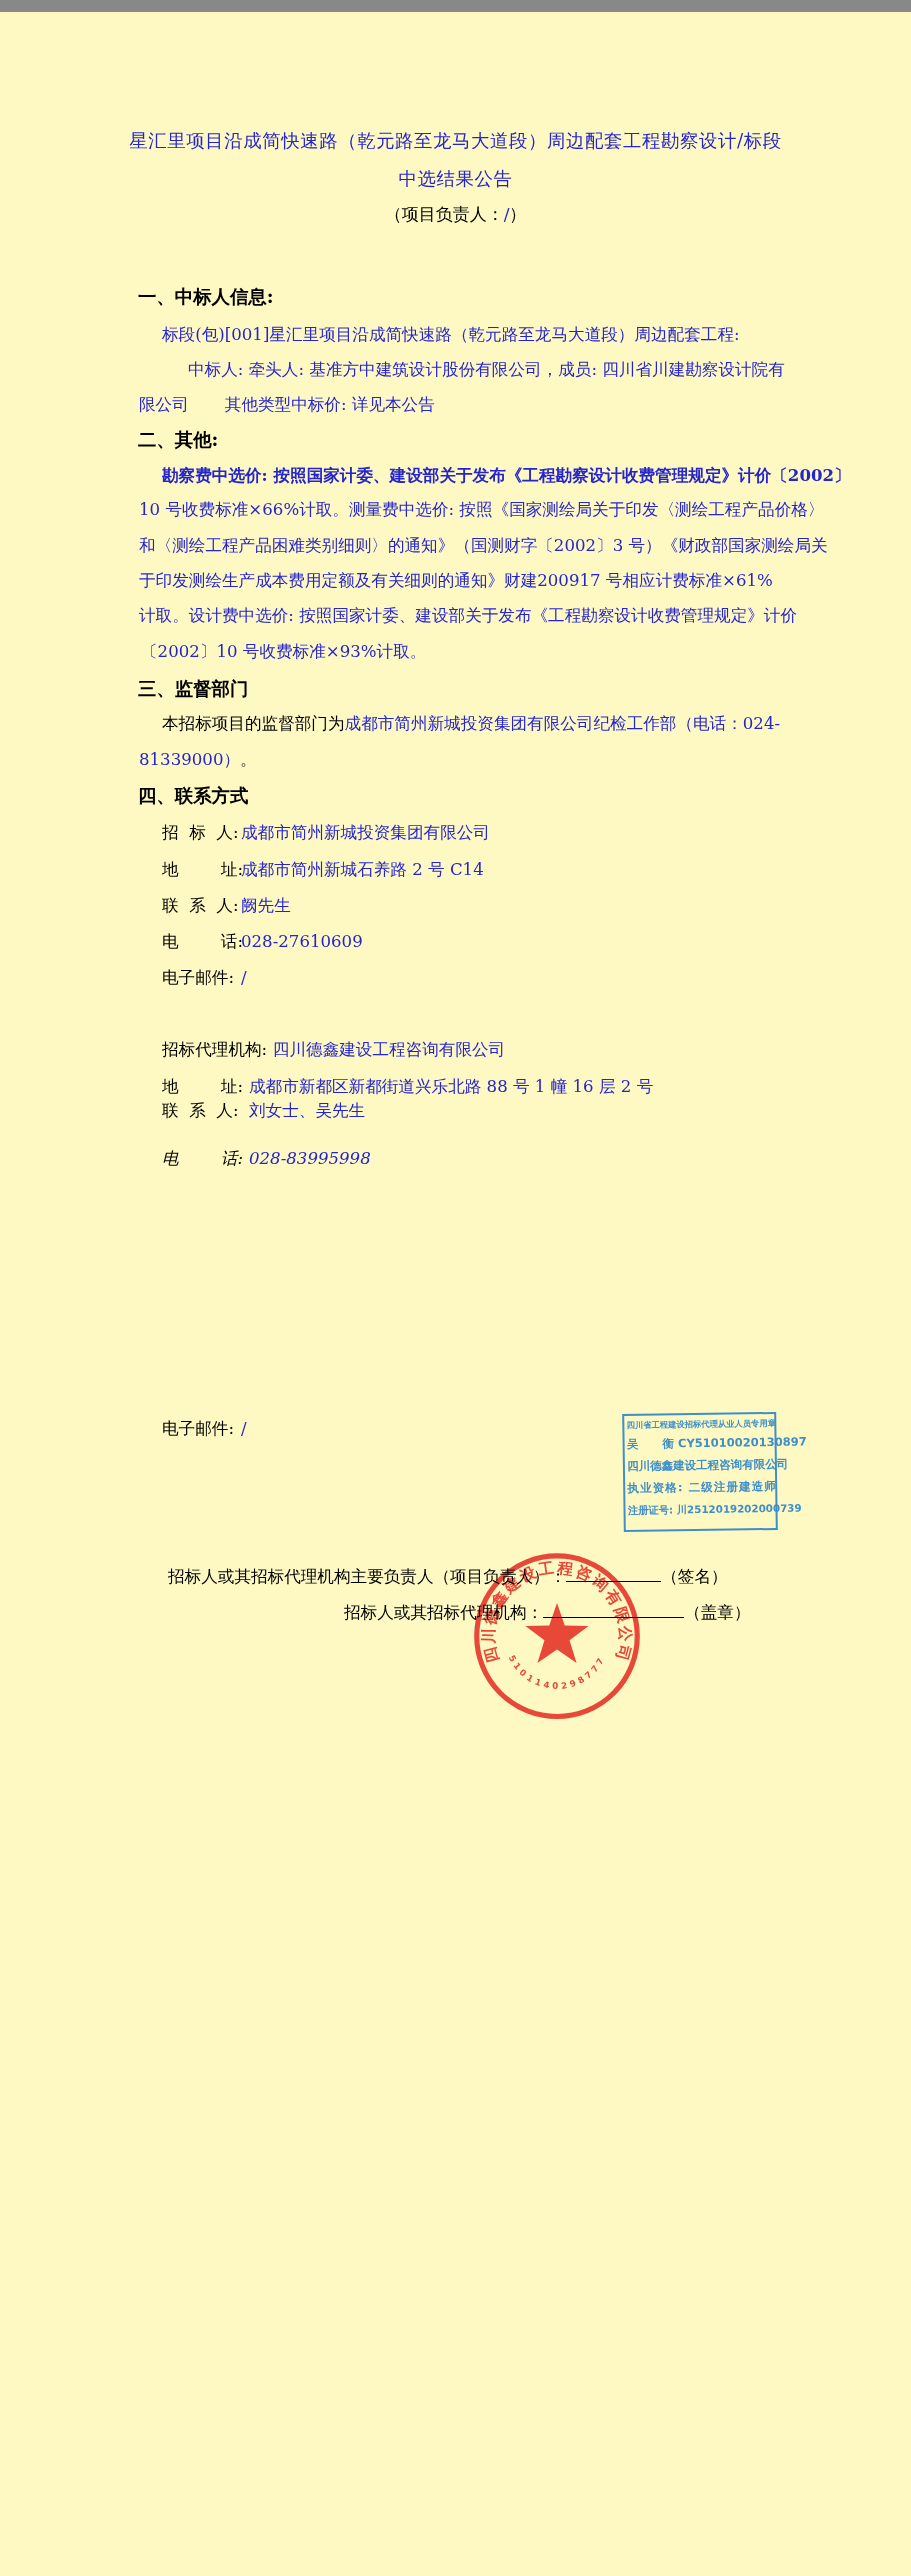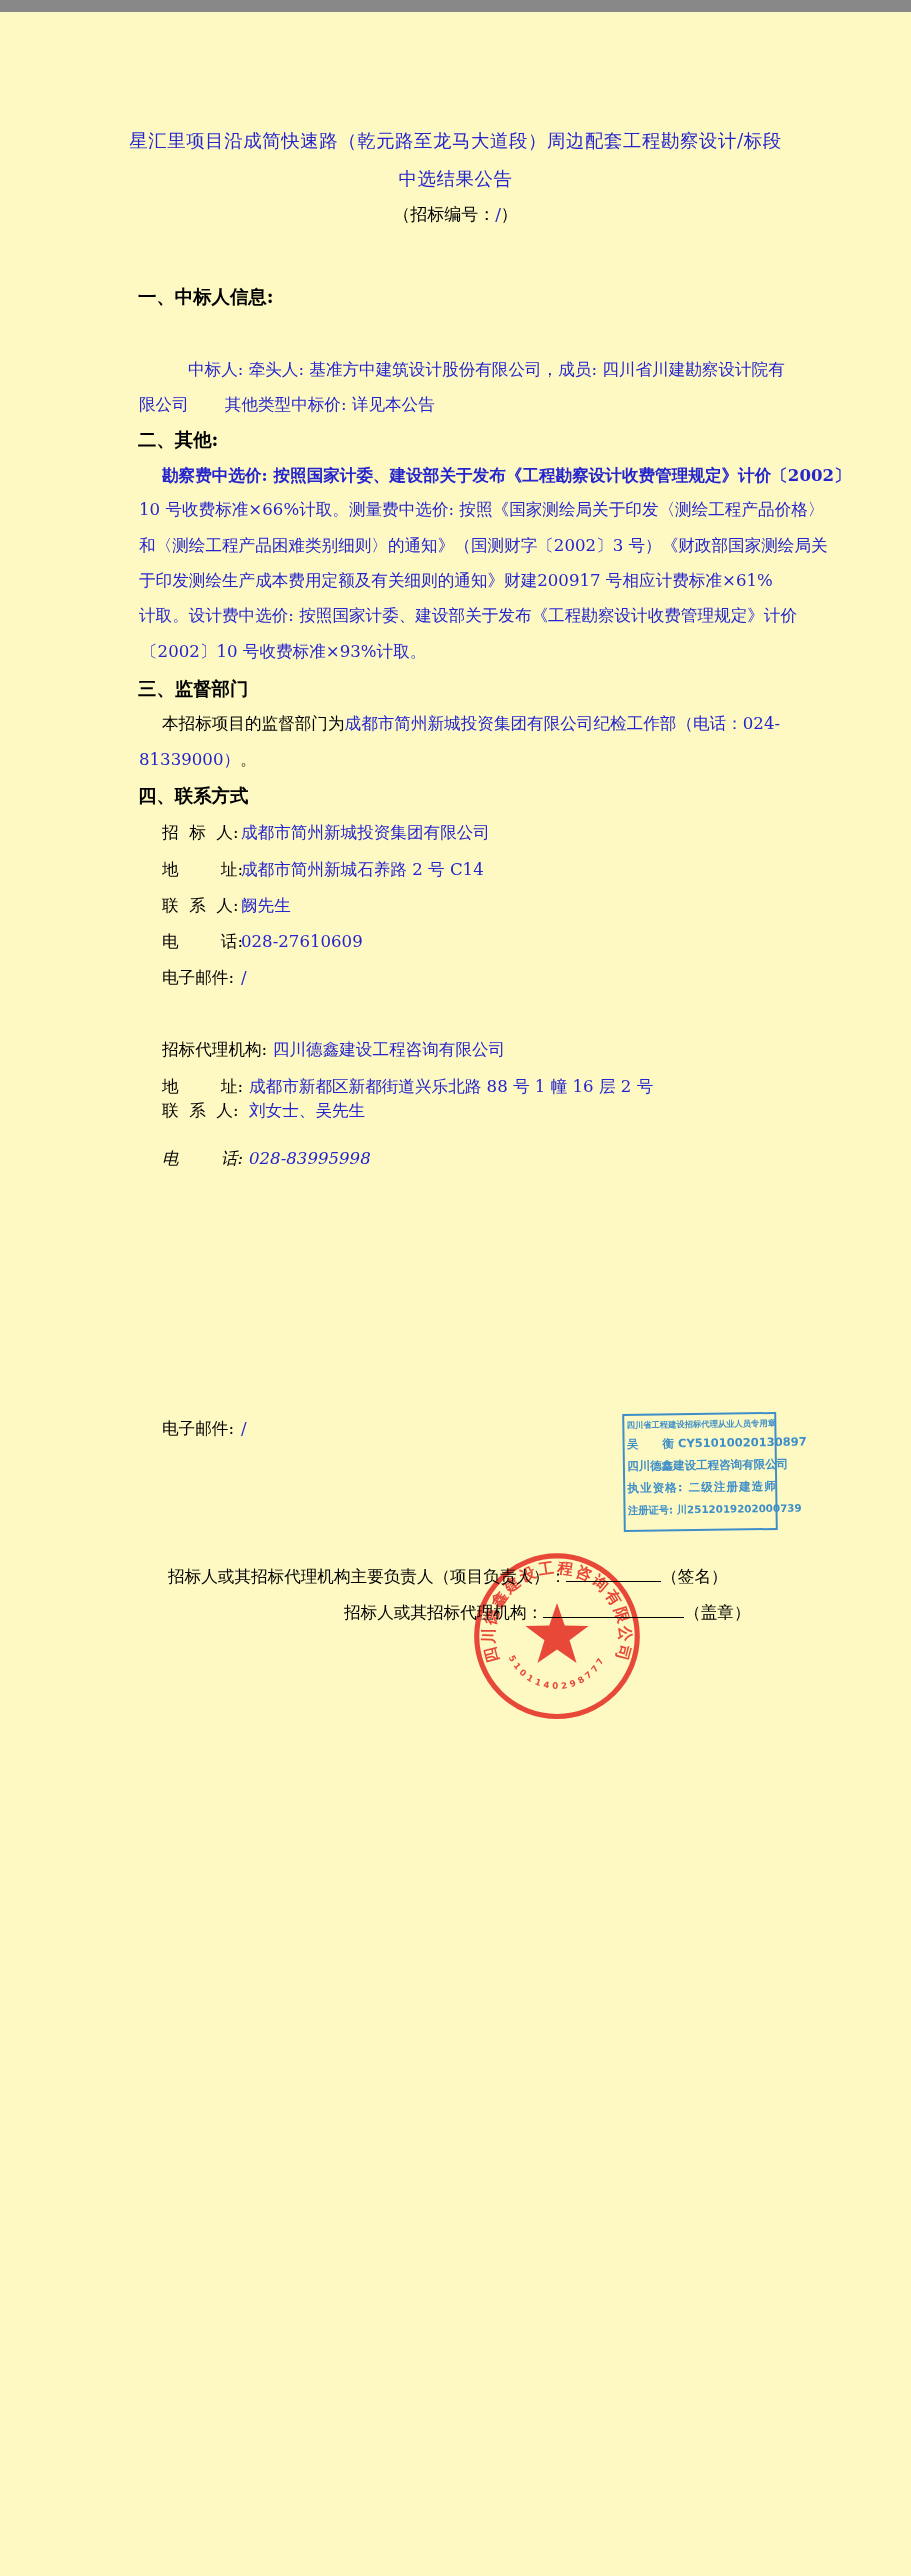--- a/index.html
+++ b/index.html
@@ -25,23 +25,24 @@
   .stamp .r5{font-size:10.3px;line-height:22px;white-space:pre;font-weight:bold;overflow:visible;}
   .sealwrap{position:absolute;left:471px;top:1537px;width:172px;height:179px;z-index:2;opacity:0.9;}
 </style>
 </head>
 <body>
 
 <div class="page">
 
   <div class="ln ctr ttl" style="top:118px;">星汇里项目沿成简快速路（乾元路至龙马大道段）周边配套工程勘察设计/标段</div>
   <div class="ln ctr ttl" style="top:156px;">中选结果公告</div>
-  <div class="ln ctr sub" style="top:191px;"><span>（招标编号：</span><span class="blue">/</span><span>）</span></div>
+  <div class="ln ctr sub" style="top:191px;"><span>（项目负责人：</span><span class="blue">/</span><span>）</span></div>
 
   <div class="ln hd" style="left:138px;top:274px;">一、中标人信息:</div>
+  <div class="ln blue" style="left:162px;top:312px;">标段(包)[001]星汇里项目沿成简快速路（乾元路至龙马大道段）周边配套工程:</div>
   <div class="ln blue" style="left:188px;top:347px;">中标人: 牵头人: 基准方中建筑设计股份有限公司，成员: 四川省川建勘察设计院有</div>
   <div class="ln blue" style="left:139px;top:382px;"><span>限公司</span><span style="display:inline-block;width:36px;"></span><span>其他类型中标价: 详见本公告</span></div>
 
   <div class="ln hd" style="left:138px;top:417px;">二、其他:</div>
   <div class="ln blue" style="left:162px;top:452px;font-weight:bold;">勘察费中选价: 按照国家计委、建设部关于发布《工程勘察设计收费管理规定》计价〔2002〕</div>
   <div class="ln blue" style="left:139px;top:487px;">10 号收费标准×66%计取。测量费中选价: 按照《国家测绘局关于印发〈测绘工程产品价格〉</div>
   <div class="ln blue" style="left:139px;top:523px;">和〈测绘工程产品困难类别细则〉的通知》（国测财字〔2002〕3 号）《财政部国家测绘局关</div>
   <div class="ln blue" style="left:139px;top:558px;">于印发测绘生产成本费用定额及有关细则的通知》财建200917 号相应计费标准×61%</div>
   <div class="ln blue" style="left:139px;top:593px;">计取。设计费中选价: 按照国家计委、建设部关于发布《工程勘察设计收费管理规定》计价</div>
   <div class="ln blue" style="left:141px;top:629px;">〔2002〕10 号收费标准×93%计取。</div>

